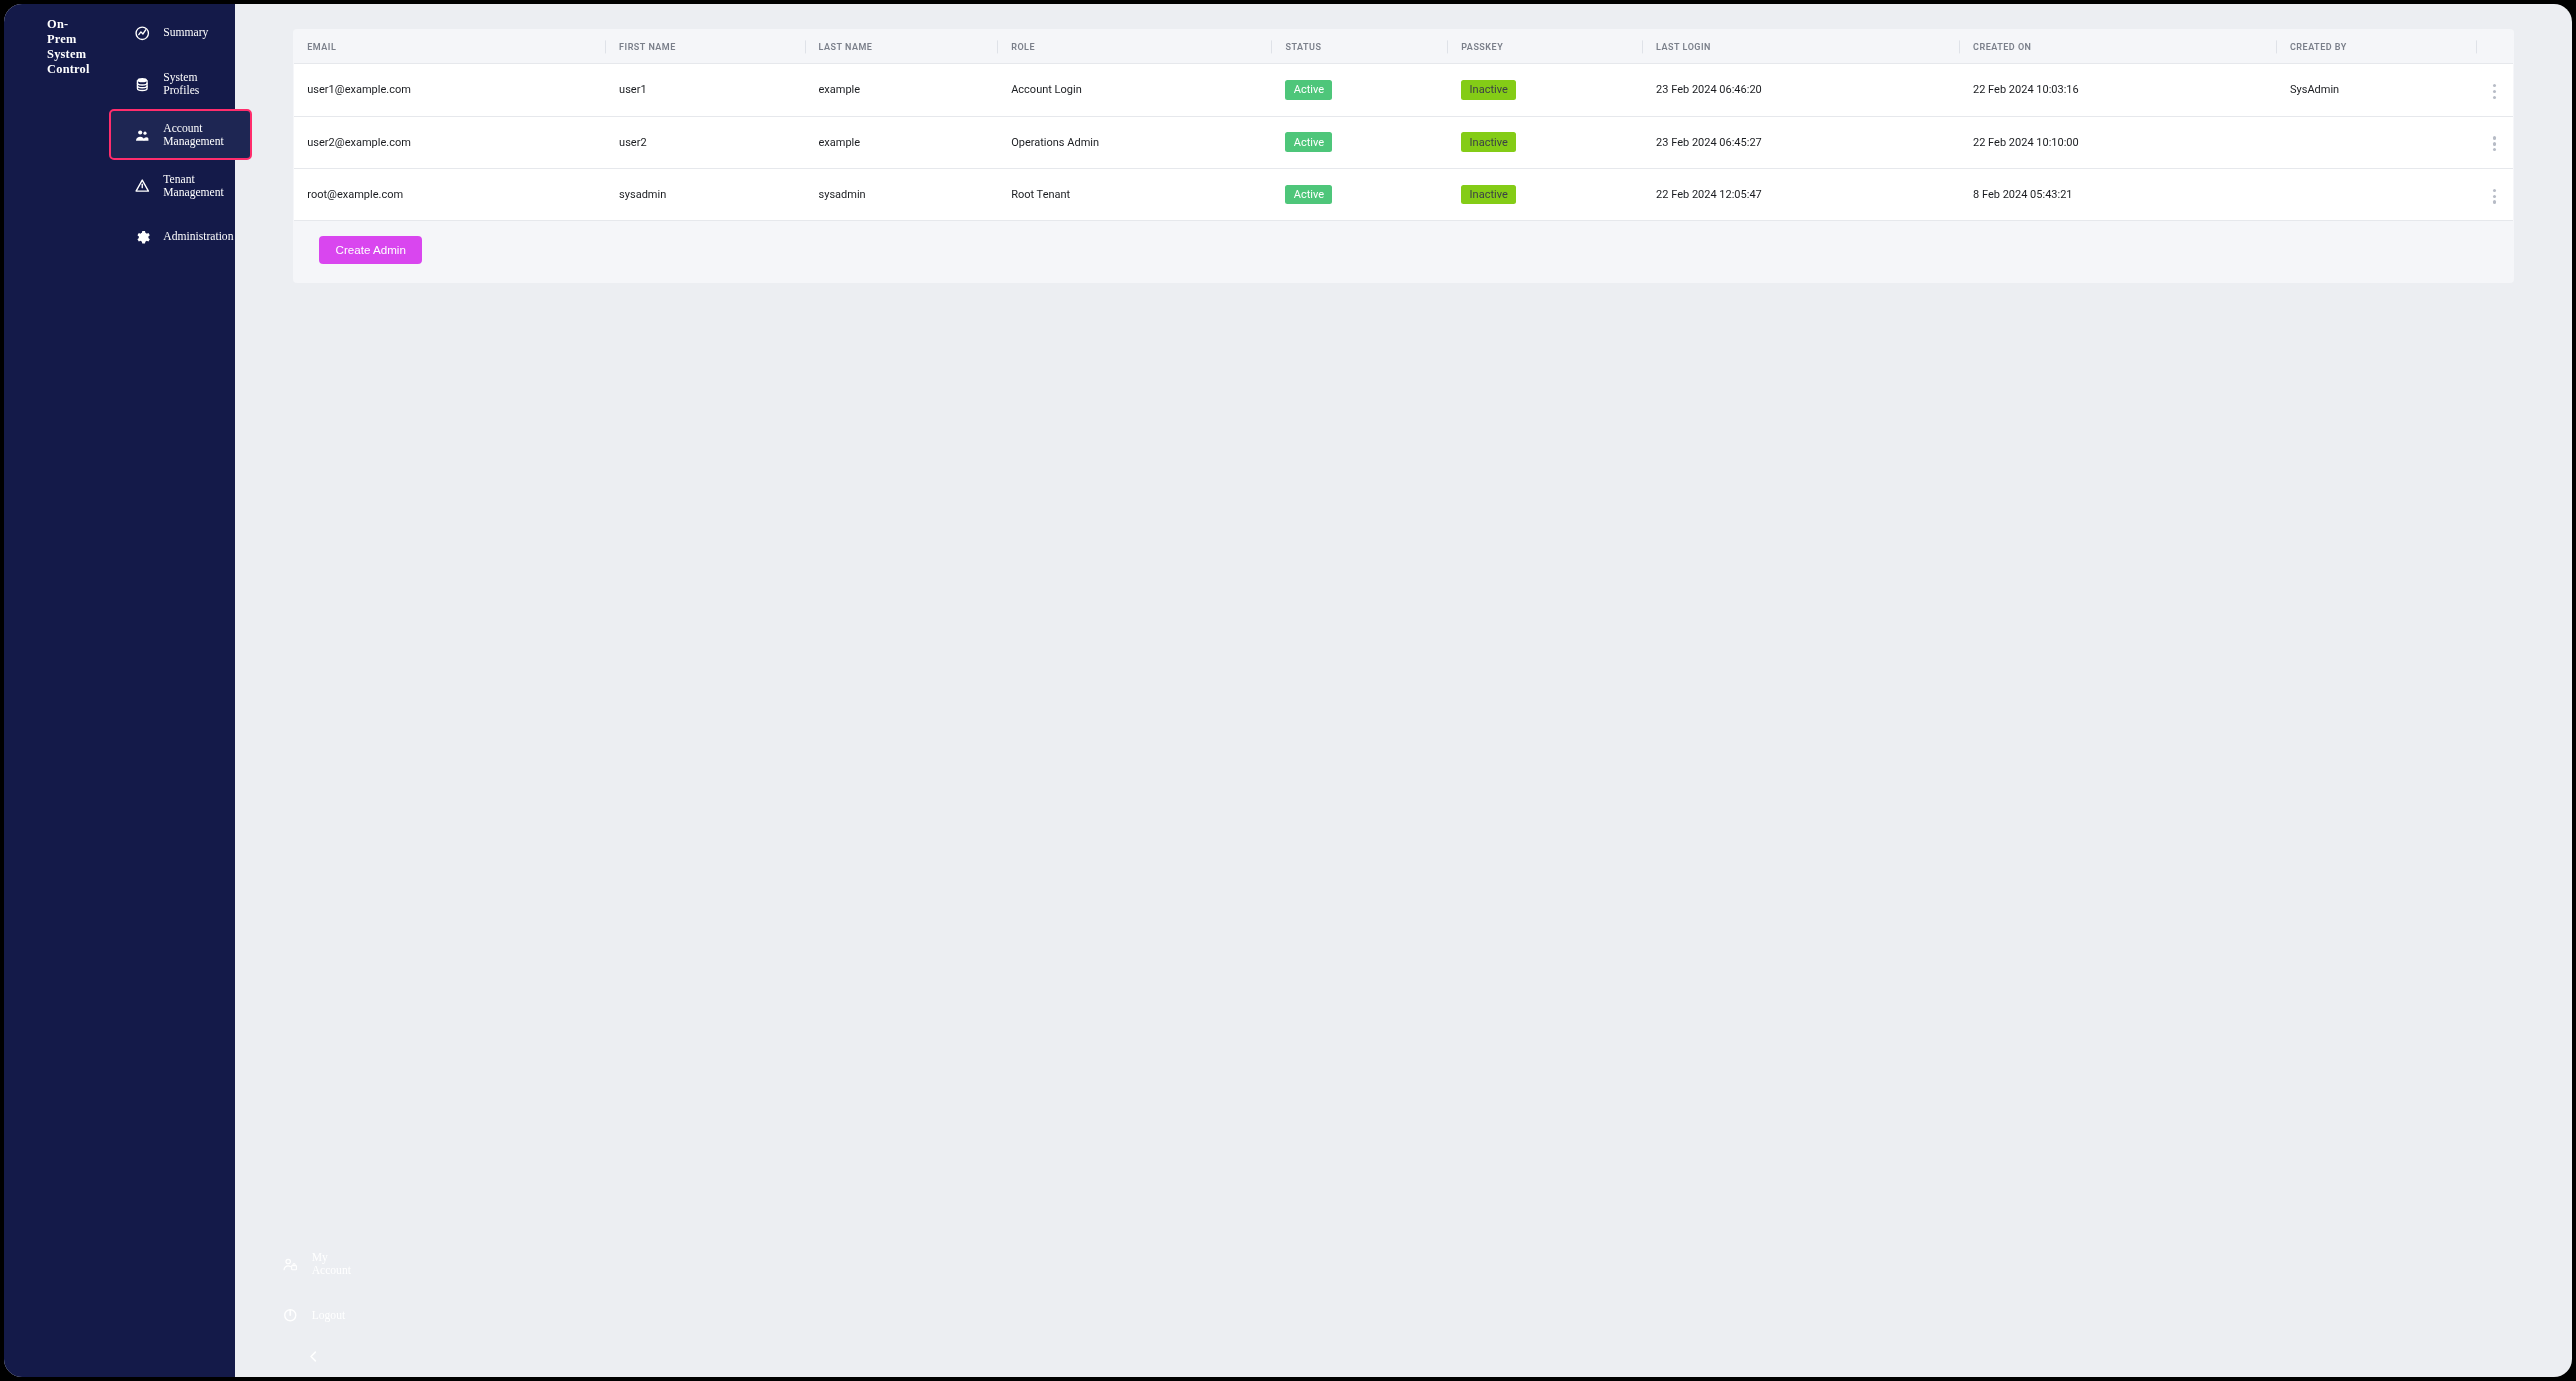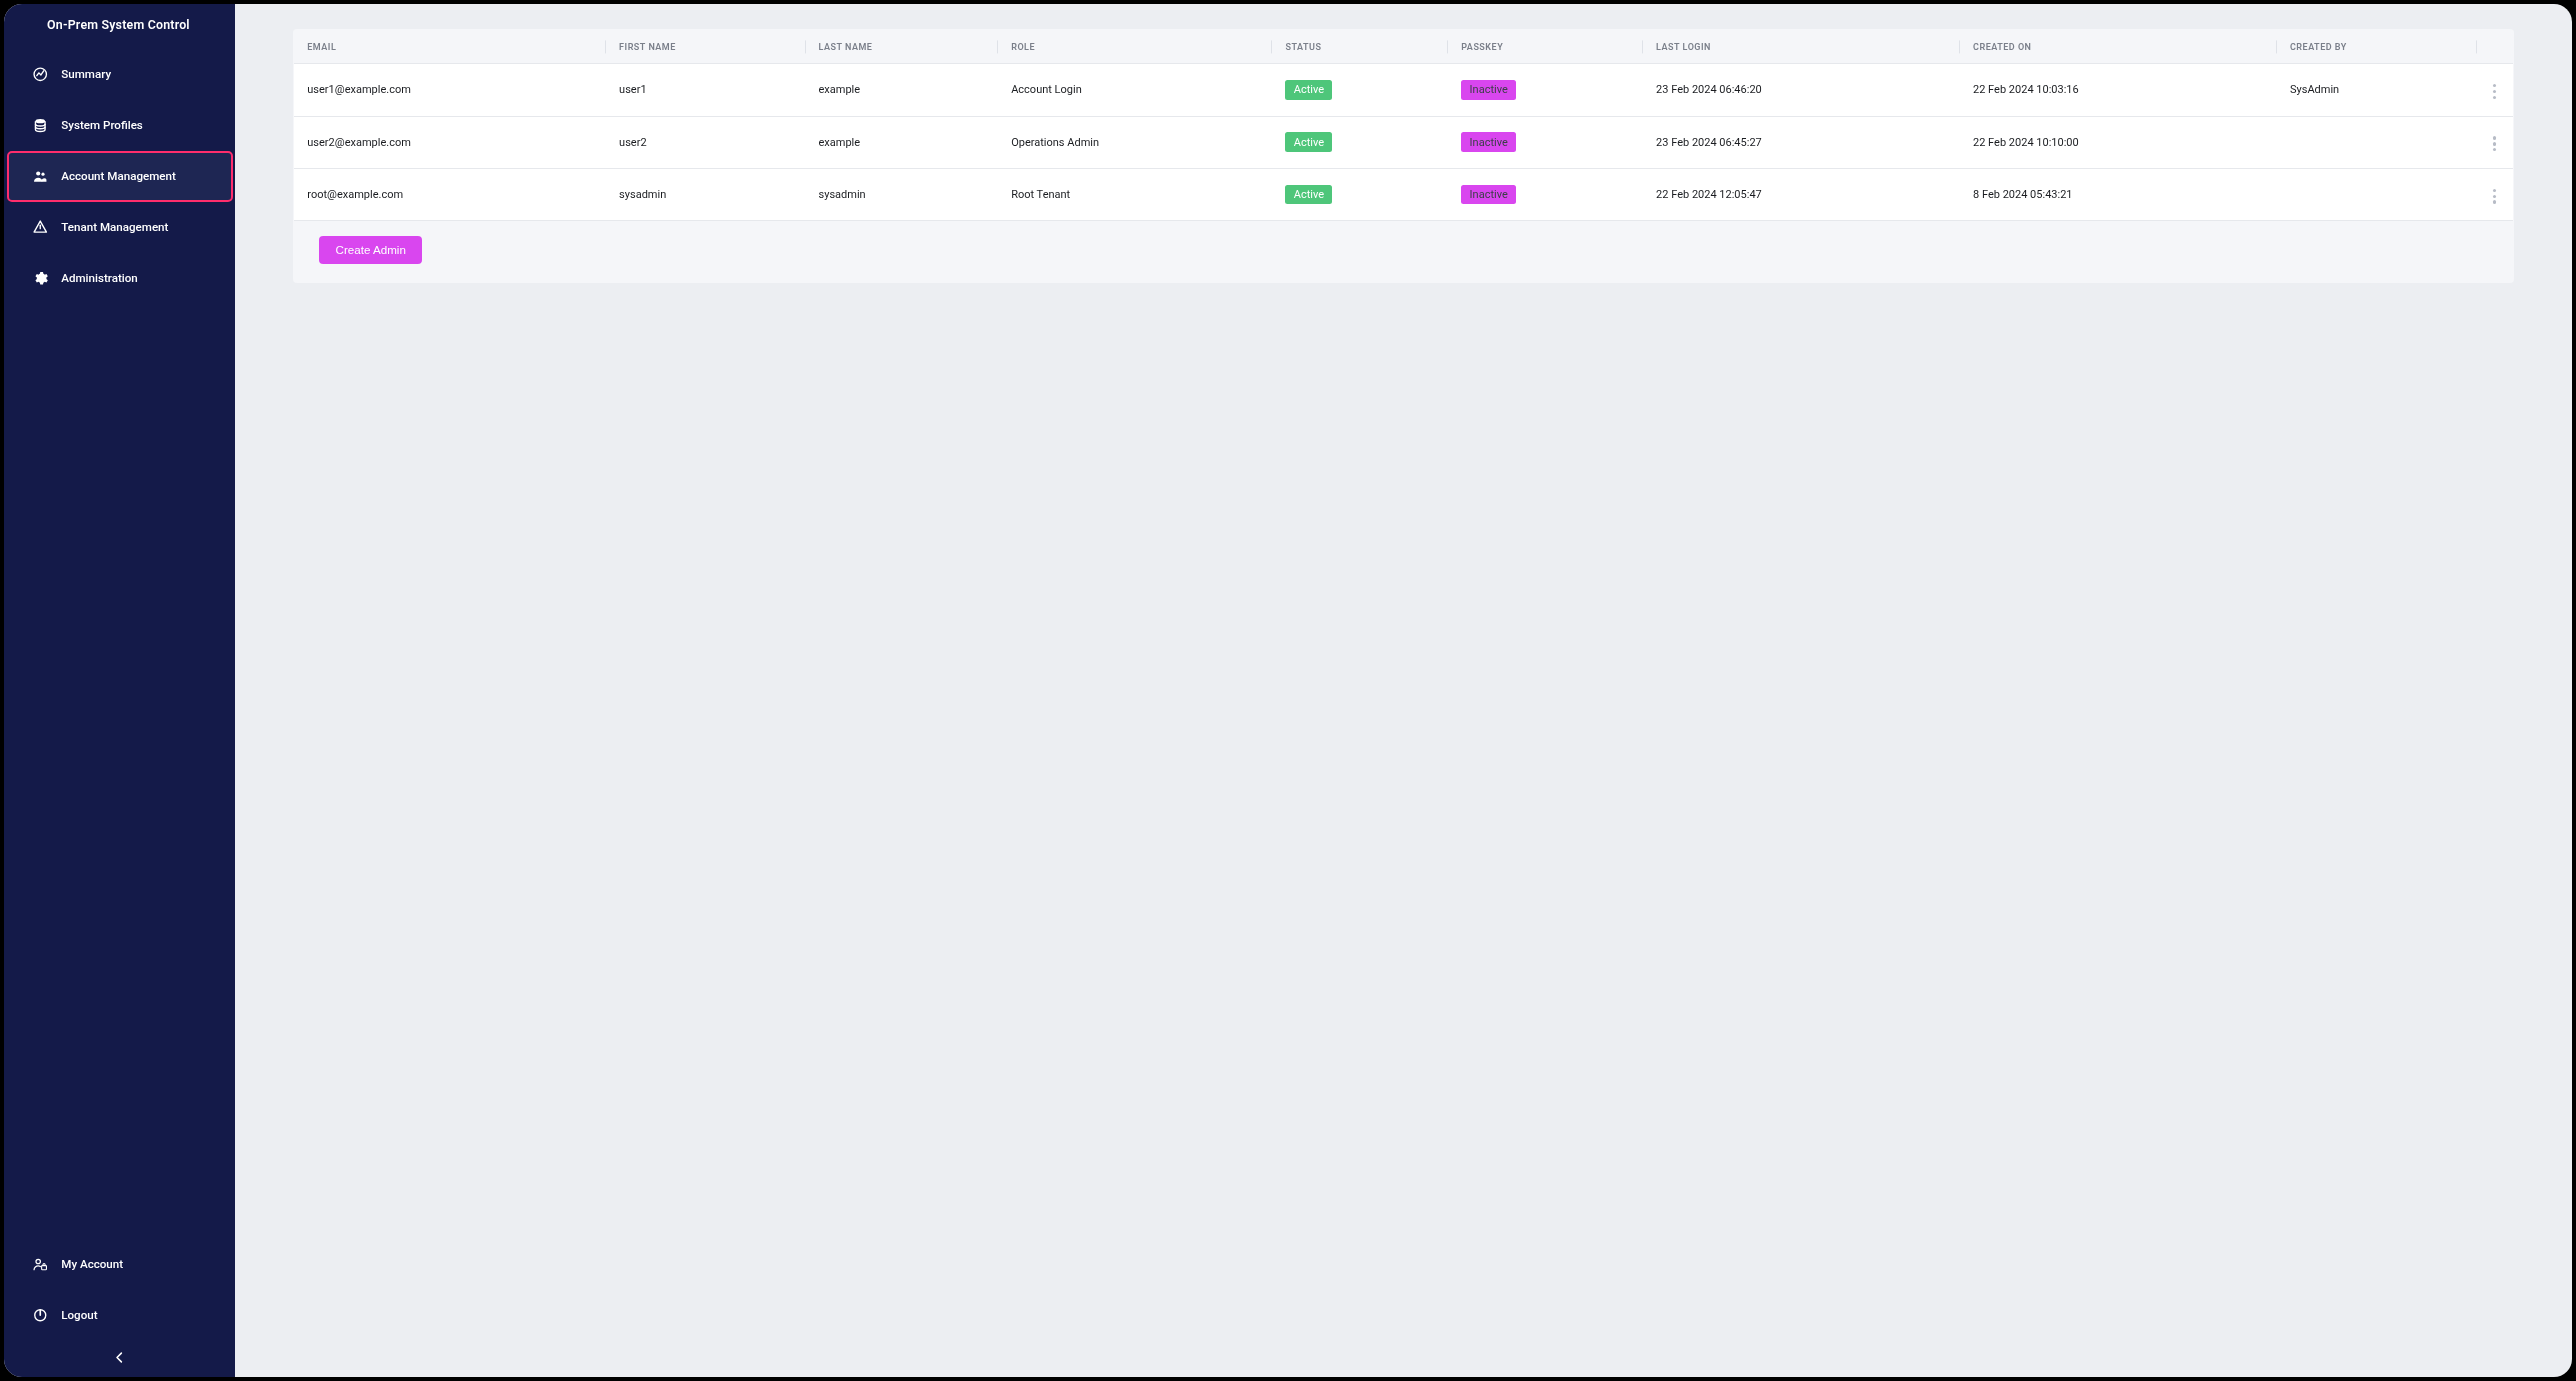--- a/index.html
+++ b/index.html
@@ -26,22 +26,23 @@
     display: flex;
     position: relative;
   }
   
   .sidebar {
     width: 231px;
     flex: 0 0 231px;
     background: #141a49;
     color: #fff;
     display: flex;
-    flex-direction: column;
+    flex-direction: row;
     position: relative;
+    font-family: Liberation Serif, serif;
   }
   .sidebar-title {
     font-size: 12.4px;
     font-weight: 600;
     padding: 13.2px 16.5px 13.2px 43px;
     letter-spacing: 0.2px;
   }
   .nav {
     display: flex;
     flex-direction: column;
@@ -138,21 +139,21 @@
     white-space: nowrap;
   }
   .badge {
     display: inline-block;
     padding: 3.3px 8.3px;
     border-radius: 2.5px;
     font-size: 11px;
     line-height: 1.2;
   }
   .badge-active { background: #4ec67a; color: #fff; }
-  .badge-inactive { background: #d946ef; color: #3b3f46; }
+  .badge-inactive { background: #84cc16; color: #3b3f46; }
   .row-actions {
     width: 28px;
     text-align: center;
   }
   .row-actions .dots {
     display: inline-flex;
     flex-direction: column;
     gap: 2.5px;
     cursor: pointer;
     padding: 3.3px;

